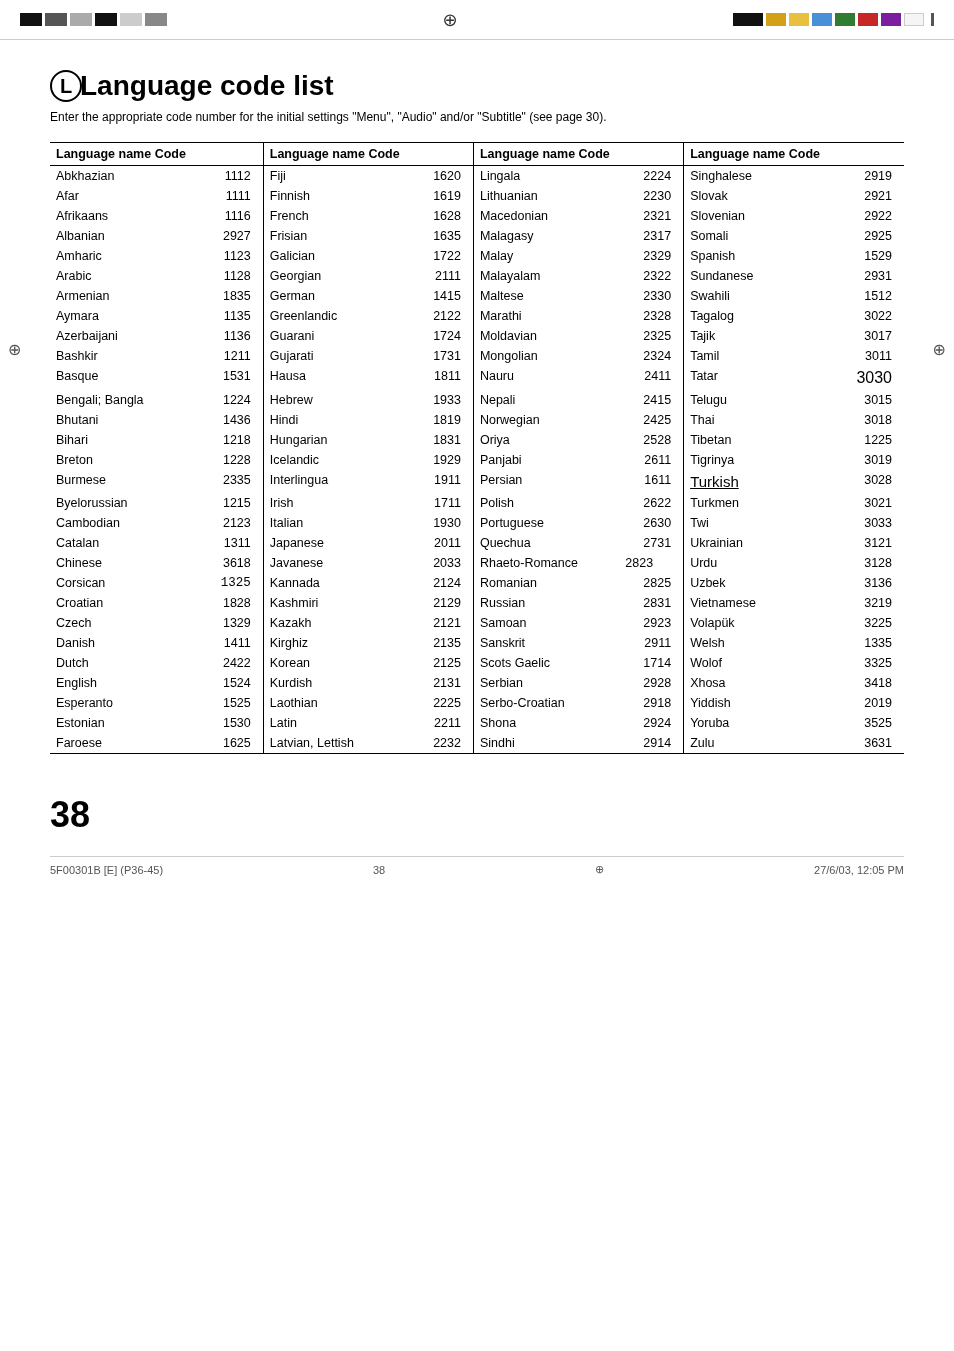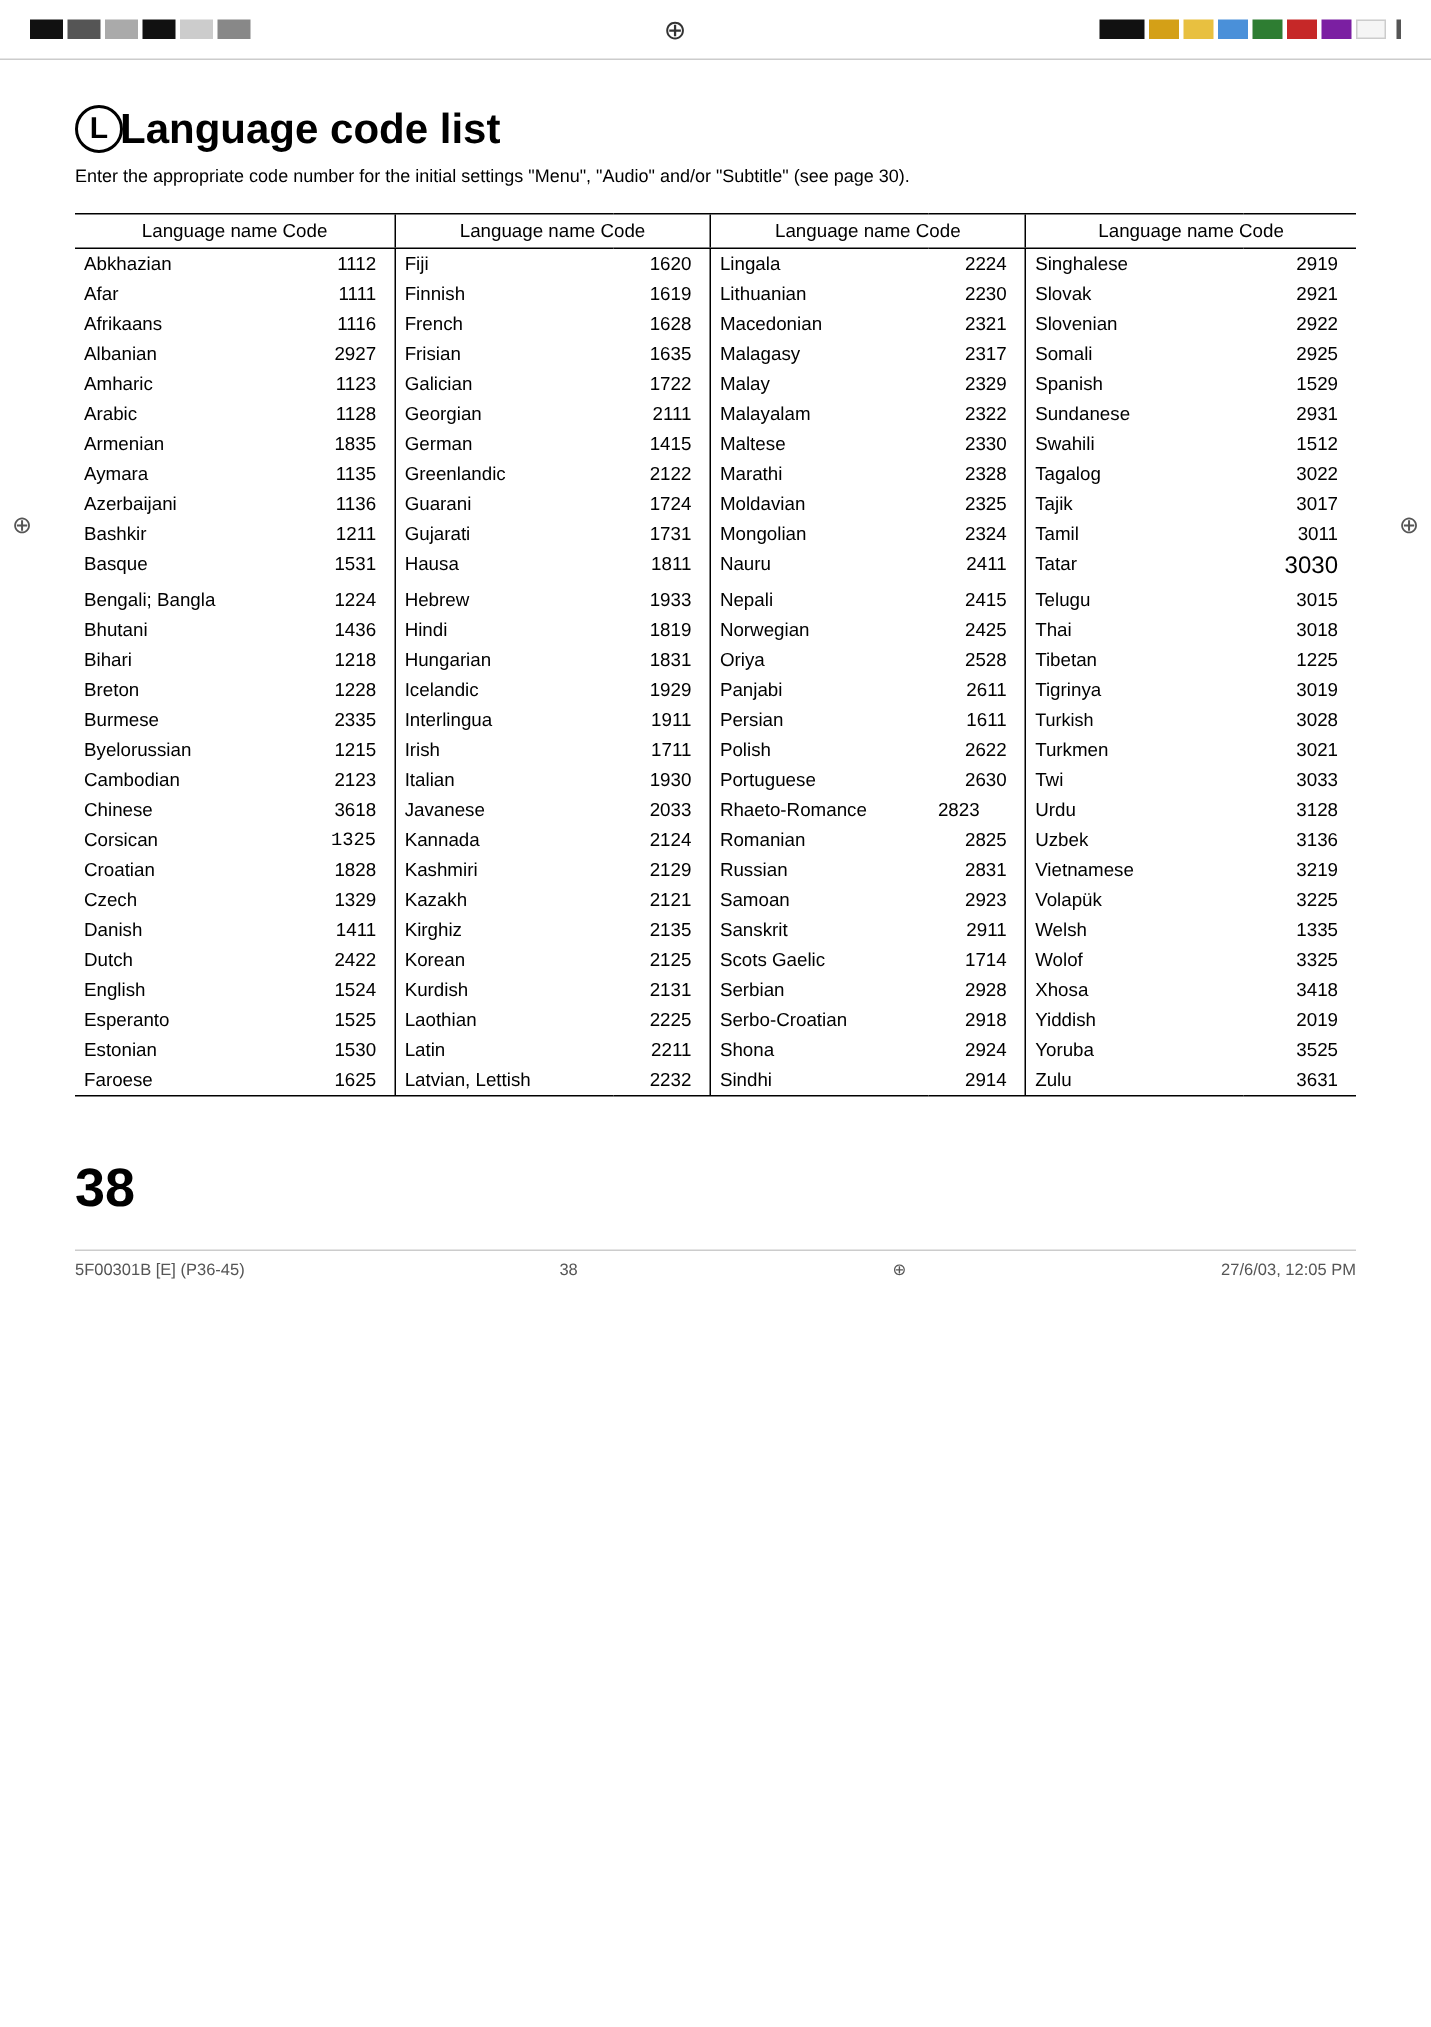--- a/index.html
+++ b/index.html
@@ -67,22 +67,22 @@
     
     .lang-table {
       width: 100%;
       border-collapse: collapse;
       font-size: 12.5px;
     }
     .lang-table th {
       border-top: 1.5px solid #000;
       border-bottom: 1px solid #000;
       padding: 4px 6px;
-      font-weight: normal;
-      text-align: center;
+      font-weight: bold;
+      text-align: left;
       white-space: nowrap;
     }
     .lang-table td {
       padding: 3px 6px;
       vertical-align: top;
       border: none;
     }
     .lang-table .col-group {
       border-left: 1px solid #000;
     }
@@ -320,21 +320,21 @@
           <td class="col-name col-group" style="border-left: 1px solid rgb(0, 0, 0); font-size: 12.5px;">Tigrinya</td>
           <td class="col-code" style="font-size: 12.5px; text-align: right; padding-right: 12px;">3019</td>
         </tr>
         <tr>
           <td class="col-name" style="border-left: none; font-size: 12.5px;">Burmese</td>
           <td class="col-code" style="font-size: 12.5px; text-align: right; padding-right: 12px;">2335</td>
           <td class="col-name col-group" style="border-left: 1px solid rgb(0, 0, 0); font-size: 12.5px;">Interlingua</td>
           <td class="col-code" style="font-size: 12.5px; text-align: right; padding-right: 12px;">1911</td>
           <td class="col-name col-group" style="border-left: 1px solid rgb(0, 0, 0); font-size: 12.5px;">Persian</td>
           <td class="col-code" style="font-size: 12.5px; text-align: right; padding-right: 12px;">1611</td>
-          <td class="col-name col-group" style="border-left: 1px solid rgb(0, 0, 0); font-size: 12px;">Turkish</td>
+          <td class="col-name col-group" style="border-left: 1px solid rgb(0, 0, 0); font-size: 15px; text-decoration: underline;">Turkish</td>
           <td class="col-code" style="font-size: 12.5px; text-align: right; padding-right: 12px;">3028</td>
         </tr>
         <tr>
           <td class="col-name" style="border-left: none; font-size: 12.5px;">Byelorussian</td>
           <td class="col-code" style="font-size: 12.5px; text-align: right; padding-right: 12px;">1215</td>
           <td class="col-name col-group" style="border-left: 1px solid rgb(0, 0, 0); font-size: 12.5px;">Irish</td>
           <td class="col-code" style="font-size: 12.5px; text-align: right; padding-right: 12px;">1711</td>
           <td class="col-name col-group" style="border-left: 1px solid rgb(0, 0, 0); font-size: 12.5px;">Polish</td>
           <td class="col-code" style="font-size: 12.5px; text-align: right; padding-right: 12px;">2622</td>
           <td class="col-name col-group" style="border-left: 1px solid rgb(0, 0, 0); font-size: 12.5px;">Turkmen</td>
@@ -344,20 +344,30 @@
           <td class="col-name" style="border-left: none; font-size: 12.5px;">Cambodian</td>
           <td class="col-code" style="font-size: 12.5px; text-align: right; padding-right: 12px;">2123</td>
           <td class="col-name col-group" style="border-left: 1px solid rgb(0, 0, 0); font-size: 12.5px;">Italian</td>
           <td class="col-code" style="font-size: 12.5px; text-align: right; padding-right: 12px;">1930</td>
           <td class="col-name col-group" style="border-left: 1px solid rgb(0, 0, 0); font-size: 12.5px;">Portuguese</td>
           <td class="col-code" style="font-size: 12.5px; text-align: right; padding-right: 12px;">2630</td>
           <td class="col-name col-group" style="border-left: 1px solid rgb(0, 0, 0); font-size: 12.5px;">Twi</td>
           <td class="col-code" style="font-size: 12.5px; text-align: right; padding-right: 12px;">3033</td>
         </tr>
         <tr>
+          <td class="col-name" style="border-left: none; font-size: 12.5px;">Catalan</td>
+          <td class="col-code" style="font-size: 12.5px; text-align: right; padding-right: 12px;">1311</td>
+          <td class="col-name col-group" style="border-left: 1px solid rgb(0, 0, 0); font-size: 12.5px;">Japanese</td>
+          <td class="col-code" style="font-size: 12.5px; text-align: right; padding-right: 12px;">2011</td>
+          <td class="col-name col-group" style="border-left: 1px solid rgb(0, 0, 0); font-size: 12.5px;">Quechua</td>
+          <td class="col-code" style="font-size: 12.5px; text-align: right; padding-right: 12px;">2731</td>
+          <td class="col-name col-group" style="border-left: 1px solid rgb(0, 0, 0); font-size: 12.5px;">Ukrainian</td>
+          <td class="col-code" style="font-size: 12.5px; text-align: right; padding-right: 12px;">3121</td>
+        </tr>
+        <tr>
           <td class="col-name" style="border-left: none; font-size: 12.5px;">Chinese</td>
           <td class="col-code" style="font-size: 12.5px; text-align: right; padding-right: 12px;">3618</td>
           <td class="col-name col-group" style="border-left: 1px solid rgb(0, 0, 0); font-size: 12.5px;">Javanese</td>
           <td class="col-code" style="font-size: 12.5px; text-align: right; padding-right: 12px;">2033</td>
           <td class="col-name col-group" style="border-left: 1px solid rgb(0, 0, 0); font-size: 12.5px;">Rhaeto-Romance</td>
           <td class="col-code" style="font-size: 12.5px; text-align: left; padding-right: 12px;">2823</td>
           <td class="col-name col-group" style="border-left: 1px solid rgb(0, 0, 0); font-size: 12.5px;">Urdu</td>
           <td class="col-code" style="font-size: 12.5px; text-align: right; padding-right: 12px;">3128</td>
         </tr>
         <tr>

